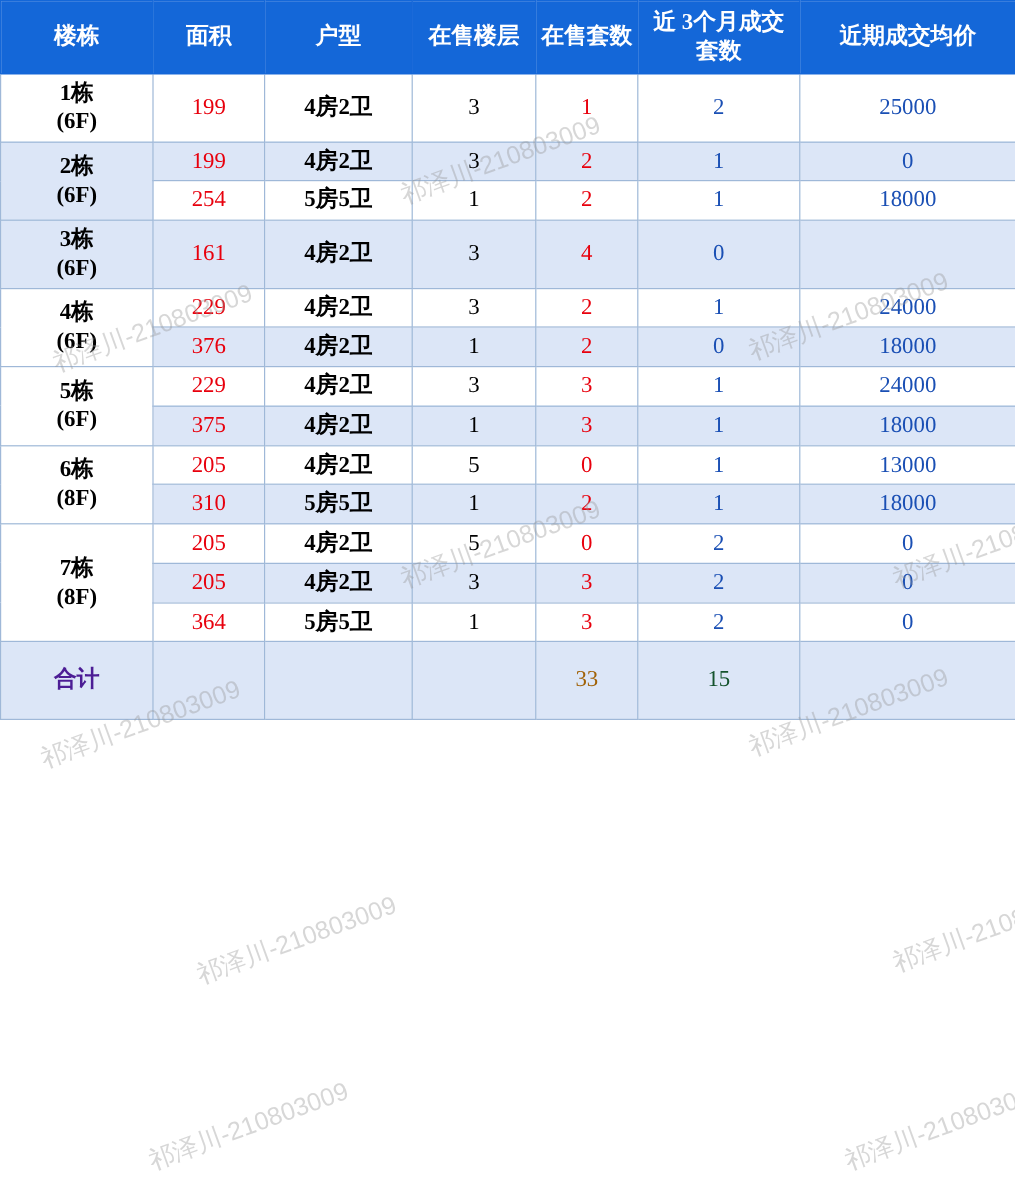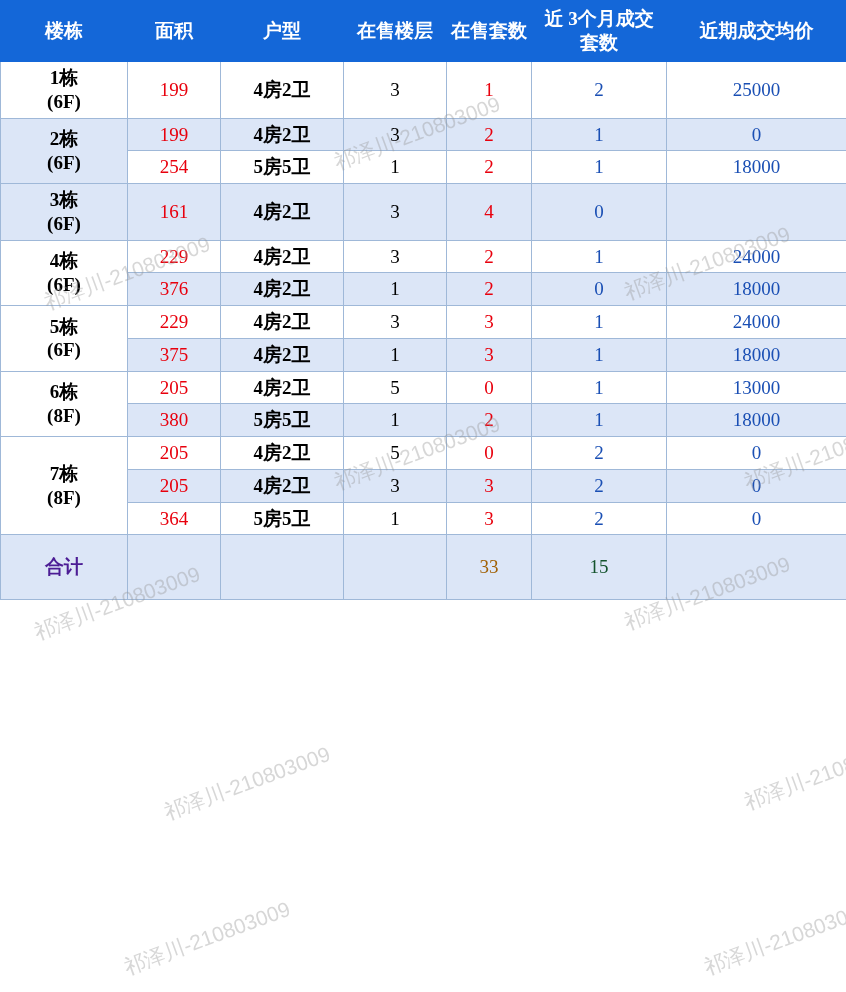--- a/index.html
+++ b/index.html
@@ -196,21 +196,21 @@
         <tr class="band-white">
           <td class="building merged" rowspan="2"><span>6栋</span><span class="sub">(8F)</span></td>
           <td class="area">205</td>
           <td class="type">4房2卫</td>
           <td class="floor">5</td>
           <td class="units">0</td>
           <td class="deals">1</td>
           <td class="price">13000</td>
         </tr>
         <tr class="band-blue">
-          <td class="area">380</td>
+          <td class="area">310</td>
           <td class="type">5房5卫</td>
           <td class="floor">1</td>
           <td class="units">2</td>
           <td class="deals">1</td>
           <td class="price">18000</td>
         </tr>
         <tr class="band-white">
           <td class="building merged" rowspan="3"><span>7栋</span><span class="sub">(8F)</span></td>
           <td class="area">205</td>
           <td class="type">4房2卫</td>

